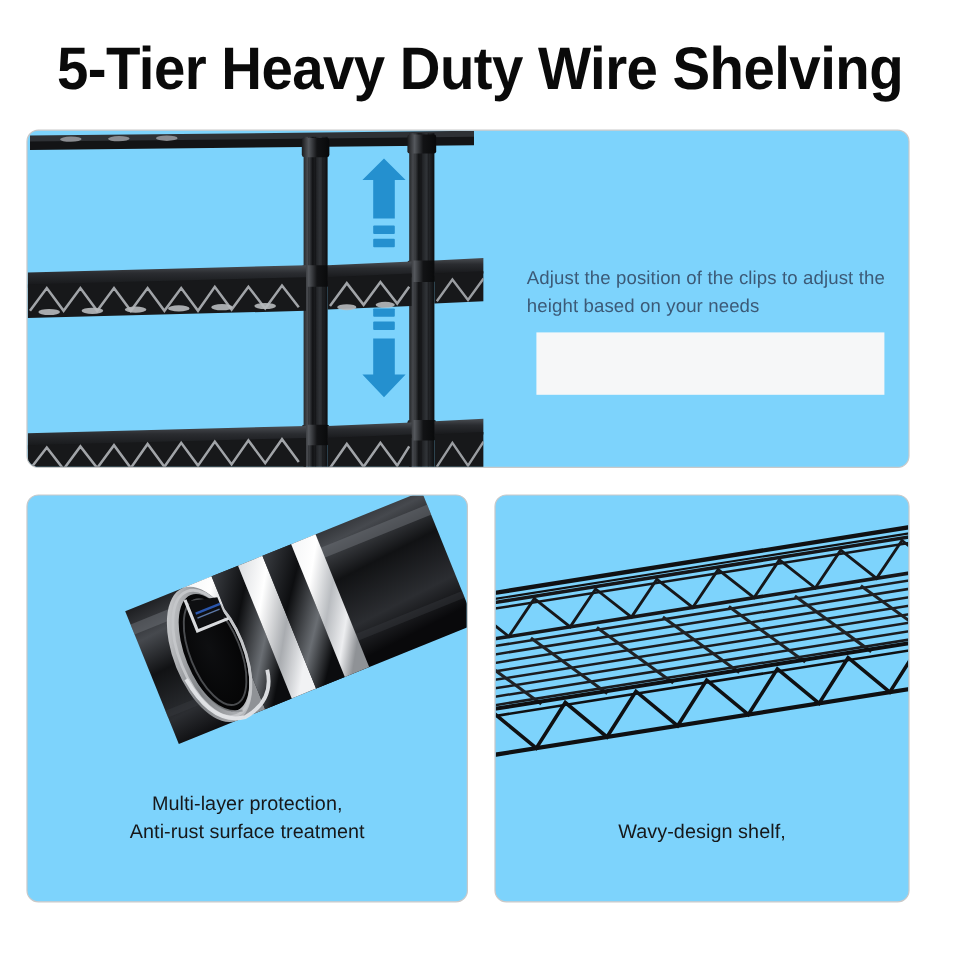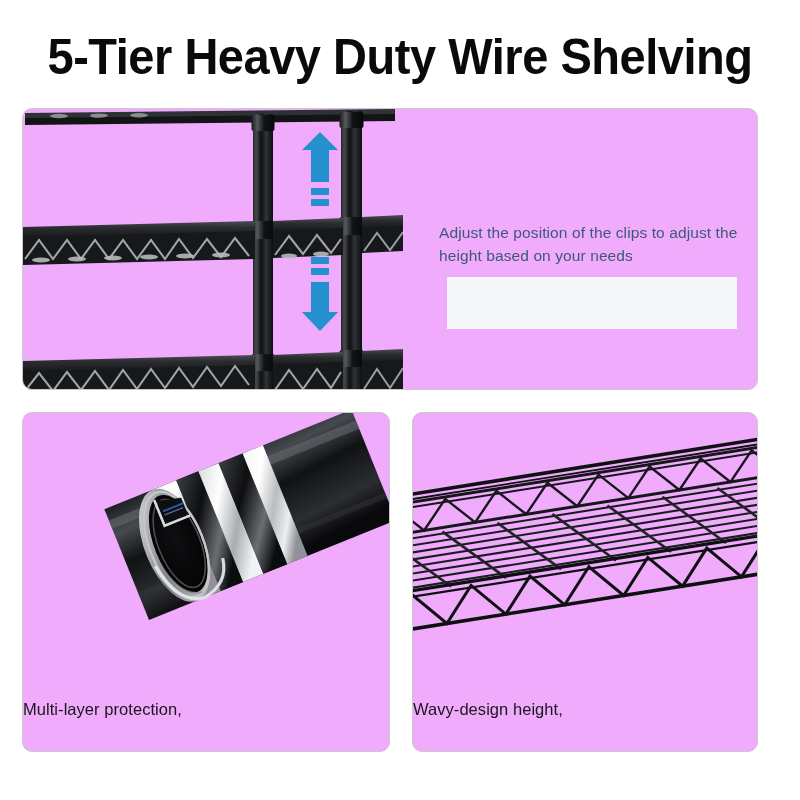--- a/index.html
+++ b/index.html
@@ -30,21 +30,21 @@
     letter-spacing: -0.5px;
     color: #0a0a0a;
     transform: scaleX(0.94);
     transform-origin: center center;
     white-space: nowrap;
   }
 
   
   .panel {
     position: absolute;
-    background: #f0abfc;
+    background: #7dd3fc;
     border: 1px solid #c9c9c9;
     border-radius: 10px;
     box-sizing: border-box;
     overflow: hidden;
   }
   #panel-adjust {
     left: 22px;
     top: 108px;
     width: 736px;
     height: 282px;
@@ -93,22 +93,23 @@
   .panel-figure {
     position: absolute;
     left: 0;
     top: 0;
     width: 100%;
     height: 250px;
   }
   .panel-caption {
     position: absolute;
     left: 0;
-    bottom: 30px;
+    bottom: 46px;
     width: 100%;
+    text-align: center;
     font-size: 16.5px;
     line-height: 23px;
     color: #17181a;
     letter-spacing: 0.05px;
   }
   .panel-caption .line { display: block; }
 
   
   .post-body { fill: url(#postGrad); }
   .collar { fill: url(#collarGrad); }
@@ -339,20 +340,21 @@
         <path d="M154 88 L174 88" stroke="#7fa6e8" stroke-width="1.2" opacity="0.7"></path>
       </g>
 
       <path d="M126 132 Q132 176 160 180 Q188 176 192 150" fill="none" stroke="#e3e5e8" stroke-width="3.2" opacity="0.95"></path>
       <path d="M131 130 Q137 170 160 174" fill="none" stroke="#8b8e92" stroke-width="1.6" opacity="0.8"></path>
     </g>
   </svg>
 
   <div class="panel-caption">
     <span class="line">Multi-layer protection,</span>
+    <span class="line">Anti-rust surface treatment</span>
   </div>
 </div>
 
 <div class="panel" id="panel-wavy">
 
   <svg class="panel-figure" viewBox="0 0 346 250" preserveAspectRatio="xMidYMid meet" xmlns="http://www.w3.org/2000/svg">
     <defs>
       <clipPath id="wavyClip">
           <rect x="0" y="0" width="346" height="250"></rect>
         </clipPath>
@@ -403,15 +405,15 @@
         <g stroke="#101113">
           <line x1="-40" y1="54" x2="386" y2="54" stroke-width="3.6"></line>
           <line x1="-40" y1="59" x2="386" y2="59" stroke-width="1.8"></line>
         </g>
 
       </g>
     </g>
   </svg>
 
   <div class="panel-caption">
-    <span class="line">Wavy-design height,</span>
+    <span class="line">Wavy-design shelf,</span>
   </div>
 </div>
 
 </body></html>

